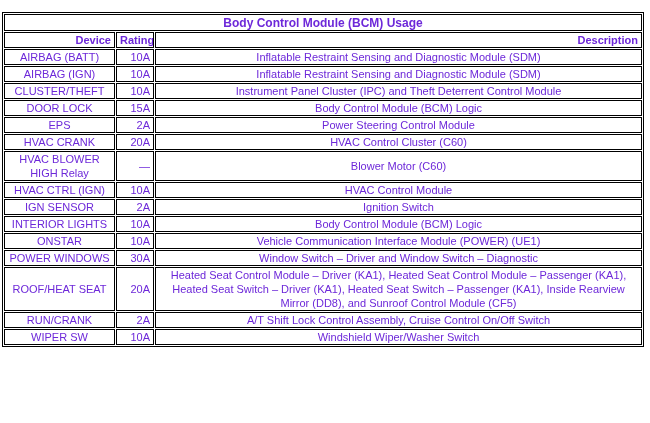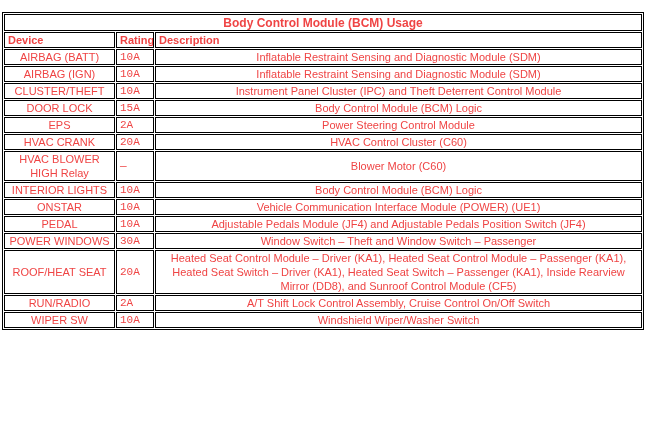--- a/index.html
+++ b/index.html
@@ -6,21 +6,21 @@
       margin: 0;
       padding: 0;
       background: #ffffff;
     }
     .page {
       position: relative;
       width: 650px;
       height: 423px;
       background: #ffffff;
       font-family: "Liberation Sans", sans-serif;
-      color: #ef4444;
+      color: #6d28d9;
       overflow: hidden;
     }
     table.bcm-table {
       position: absolute;
       left: 2px;
       top: 12px;
       width: 642px;
       border-collapse: separate;
       border-spacing: 1px;
       border: 1px solid #000000;
@@ -37,28 +37,28 @@
       overflow: hidden;
     }
     .bcm-table .title-cell {
       font-weight: bold;
       font-size: 12px;
       text-align: center;
       height: 15px;
     }
     .bcm-table th {
       font-weight: bold;
-      text-align: left;
+      text-align: right;
       height: 14px;
     }
     .bcm-table col.col-device { width: 111px; }
     .bcm-table col.col-rating { width: 38px; }
     .bcm-table td { height: 14px; }
     .bcm-table td.device-cell { text-align: center; }
-    .bcm-table td.rating-cell { text-align: left; font-family: Liberation Mono, monospace; }
+    .bcm-table td.rating-cell { text-align: right; }
     .bcm-table td.desc-cell { text-align: center; }
   </style>
 </head>
 <body>
 
 <div class="page">
   <table class="bcm-table">
     <colgroup>
       <col class="col-device">
       <col class="col-rating">
@@ -102,46 +102,51 @@
         <td class="device-cell">HVAC CRANK</td>
         <td class="rating-cell">20A</td>
         <td class="desc-cell">HVAC Control Cluster (C60)</td>
       </tr>
       <tr>
         <td class="device-cell">HVAC BLOWER HIGH Relay</td>
         <td class="rating-cell">—</td>
         <td class="desc-cell">Blower Motor (C60)</td>
       </tr>
       <tr>
+        <td class="device-cell">HVAC CTRL (IGN)</td>
+        <td class="rating-cell">10A</td>
+        <td class="desc-cell">HVAC Control Module</td>
+      </tr>
+      <tr>
+        <td class="device-cell">IGN SENSOR</td>
+        <td class="rating-cell">2A</td>
+        <td class="desc-cell">Ignition Switch</td>
+      </tr>
+      <tr>
         <td class="device-cell">INTERIOR LIGHTS</td>
         <td class="rating-cell">10A</td>
         <td class="desc-cell">Body Control Module (BCM) Logic</td>
       </tr>
       <tr>
         <td class="device-cell">ONSTAR</td>
         <td class="rating-cell">10A</td>
         <td class="desc-cell">Vehicle Communication Interface Module (POWER) (UE1)</td>
       </tr>
       <tr>
-        <td class="device-cell">PEDAL</td>
-        <td class="rating-cell">10A</td>
-        <td class="desc-cell">Adjustable Pedals Module (JF4) and Adjustable Pedals Position Switch (JF4)</td>
-      </tr>
-      <tr>
         <td class="device-cell">POWER WINDOWS</td>
         <td class="rating-cell">30A</td>
-        <td class="desc-cell">Window Switch – Theft and Window Switch – Passenger</td>
+        <td class="desc-cell">Window Switch – Driver and Window Switch – Diagnostic</td>
       </tr>
       <tr>
         <td class="device-cell">ROOF/HEAT SEAT</td>
         <td class="rating-cell">20A</td>
         <td class="desc-cell">Heated Seat Control Module – Driver (KA1), Heated Seat Control Module – Passenger (KA1), Heated Seat Switch – Driver (KA1), Heated Seat Switch – Passenger (KA1), Inside Rearview Mirror (DD8), and Sunroof Control Module (CF5)</td>
       </tr>
       <tr>
-        <td class="device-cell">RUN/RADIO</td>
+        <td class="device-cell">RUN/CRANK</td>
         <td class="rating-cell">2A</td>
         <td class="desc-cell">A/T Shift Lock Control Assembly, Cruise Control On/Off Switch</td>
       </tr>
       <tr>
         <td class="device-cell">WIPER SW</td>
         <td class="rating-cell">10A</td>
         <td class="desc-cell">Windshield Wiper/Washer Switch</td>
       </tr>
     </tbody>
   </table>

